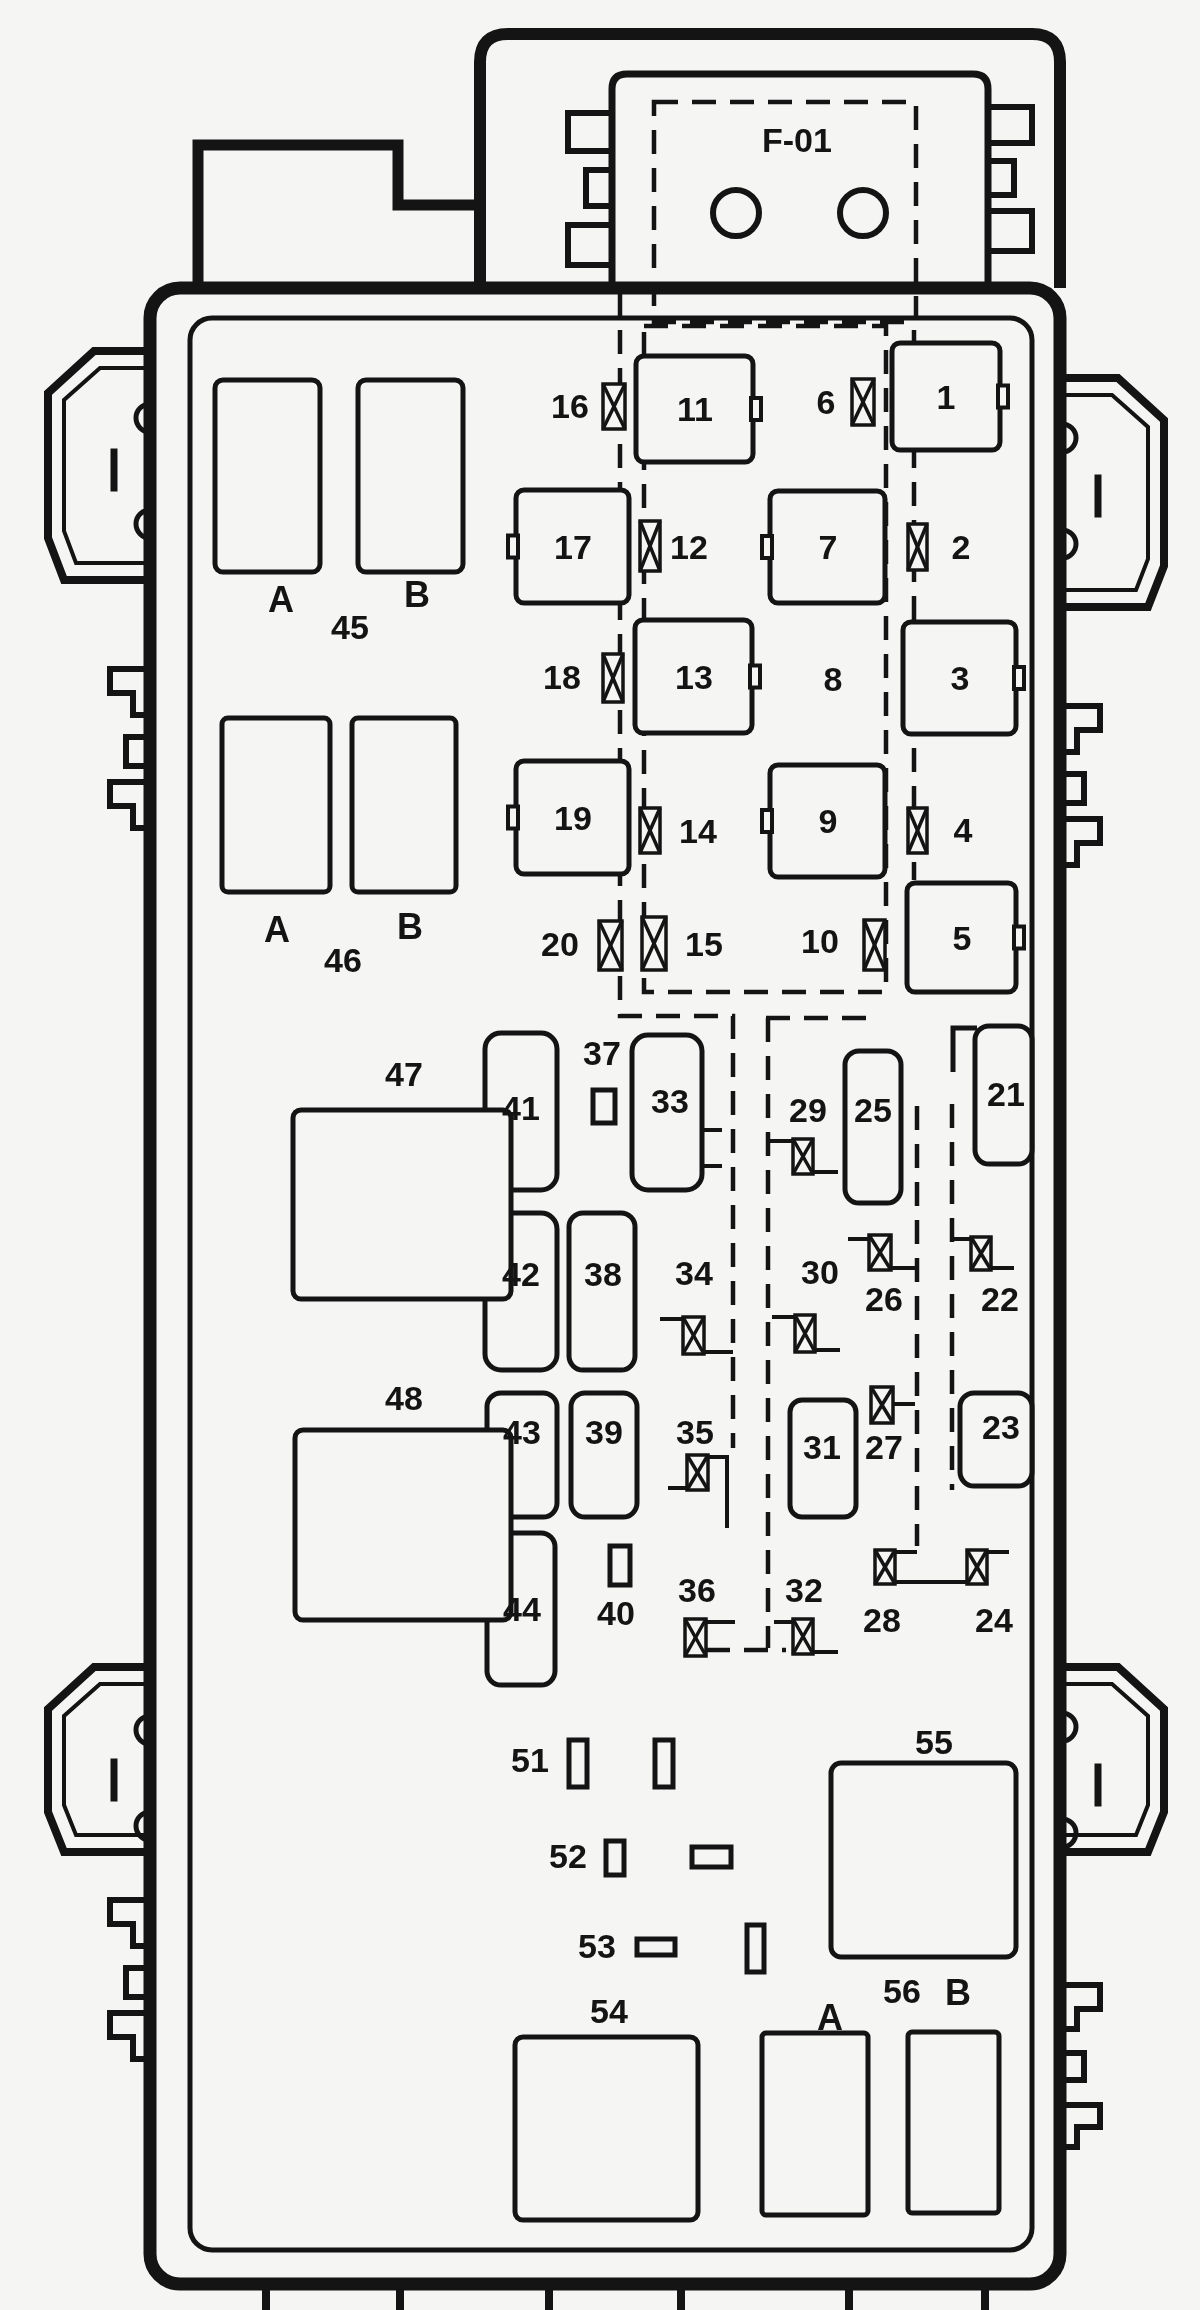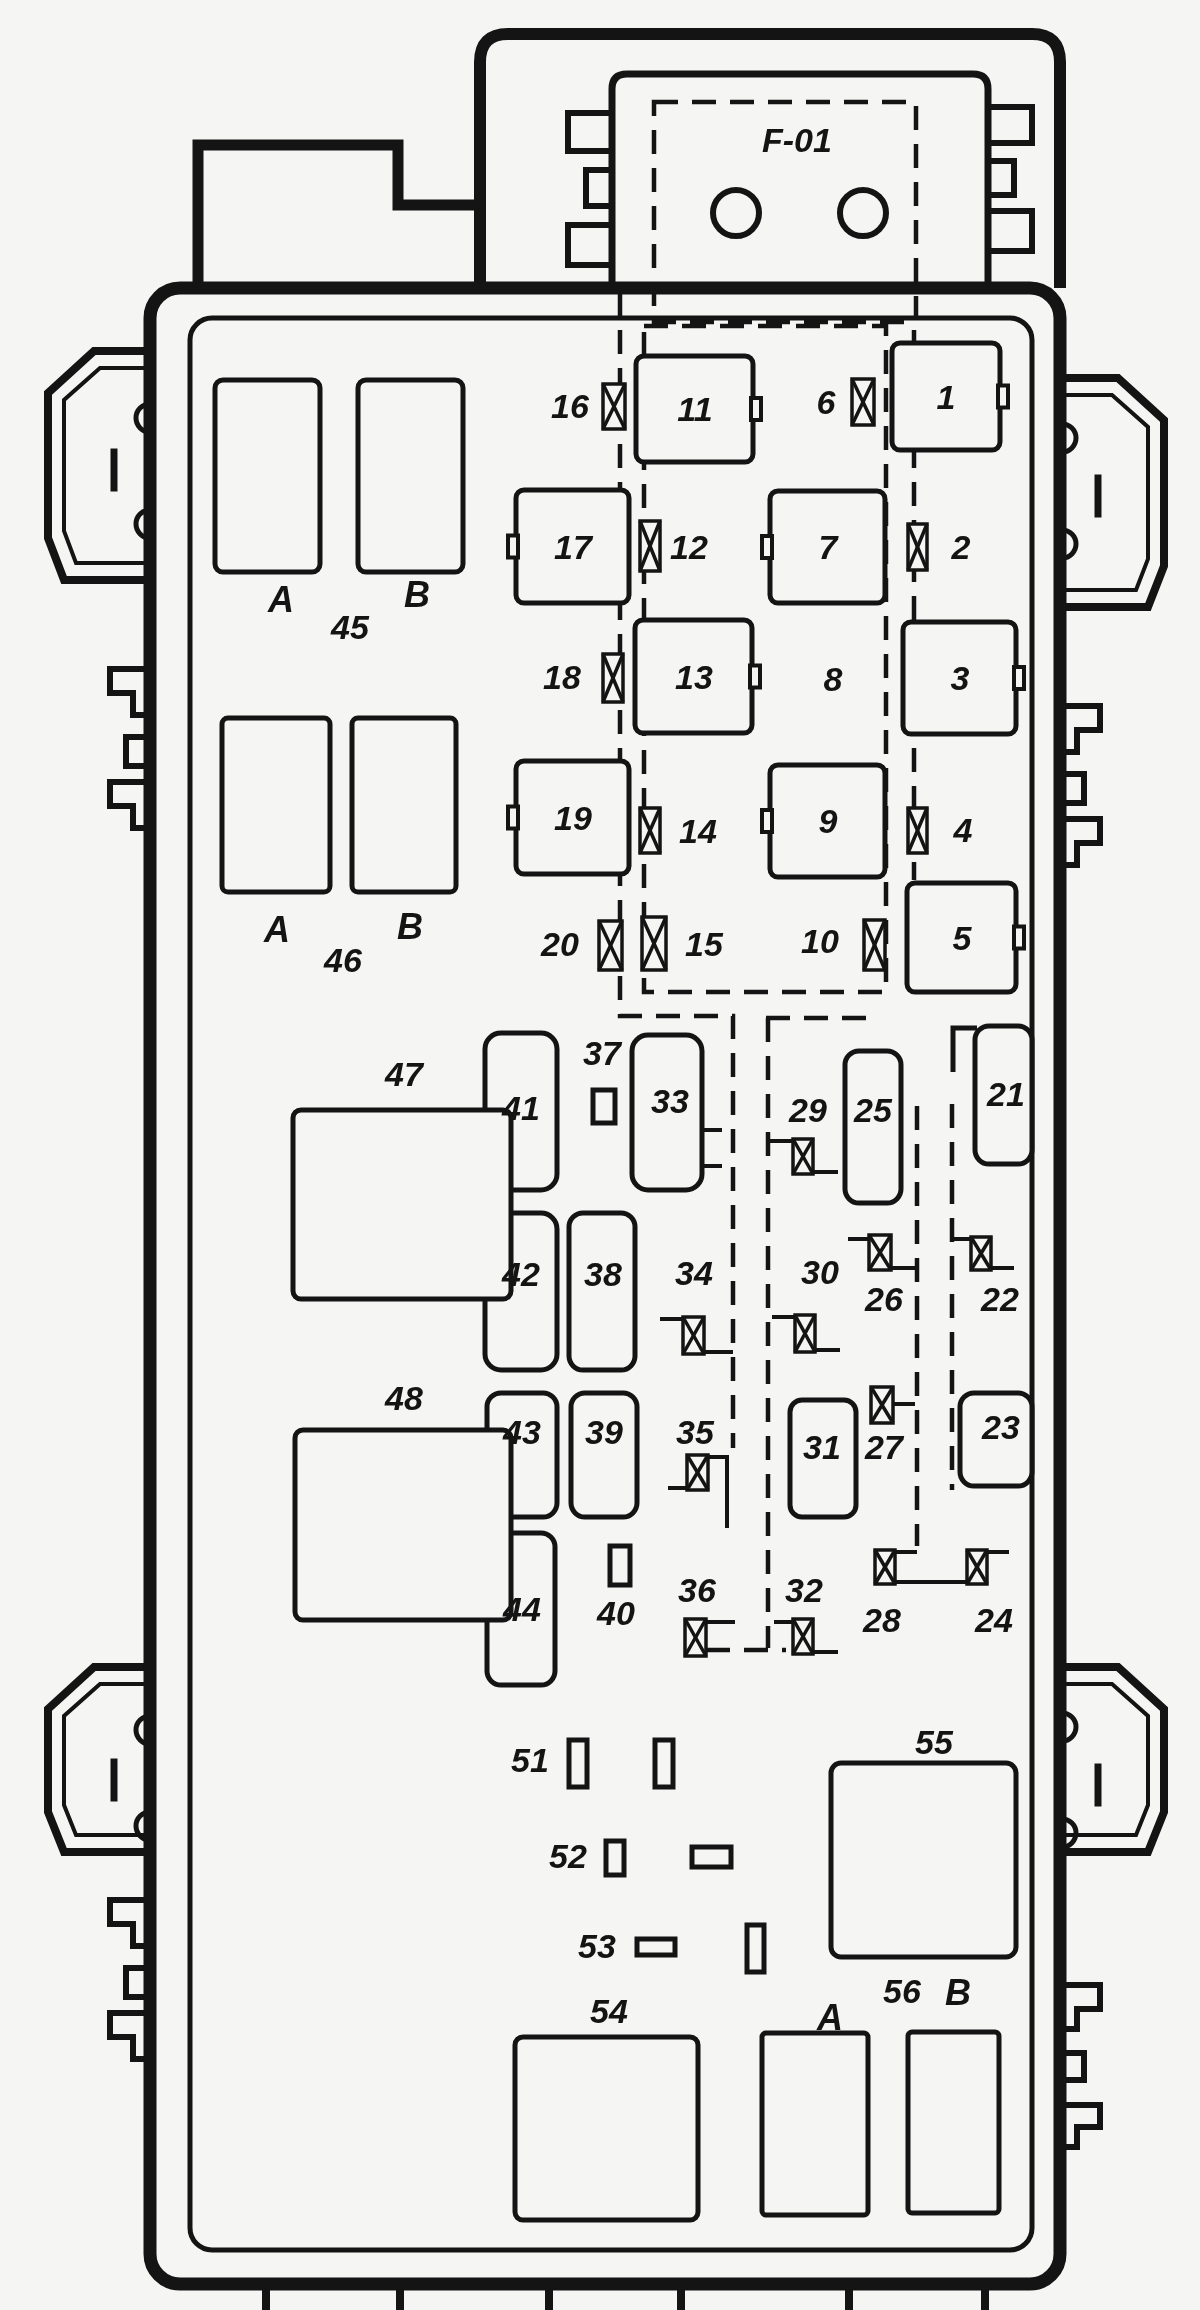--- a/index.html
+++ b/index.html
@@ -2,21 +2,21 @@
 <html><head>
 <meta charset="utf-8">
 <style>
   html,body{margin:0;padding:0;}
   body{
     width:1200px;height:2310px;
     background:#f5f5f4;
     font-family:"Liberation Sans", sans-serif;
     overflow:hidden;
   }
-  #stage{position:relative;width:1200px;height:1668px;font-style:italic;}
+  #stage{position:relative;width:1200px;height:1668px;}
   svg{display:block;}
   text{
     font-family:"Liberation Sans", sans-serif;
     font-weight:700;
     fill:#141414;
   }
 </style>
 </head>
 <body>
 

